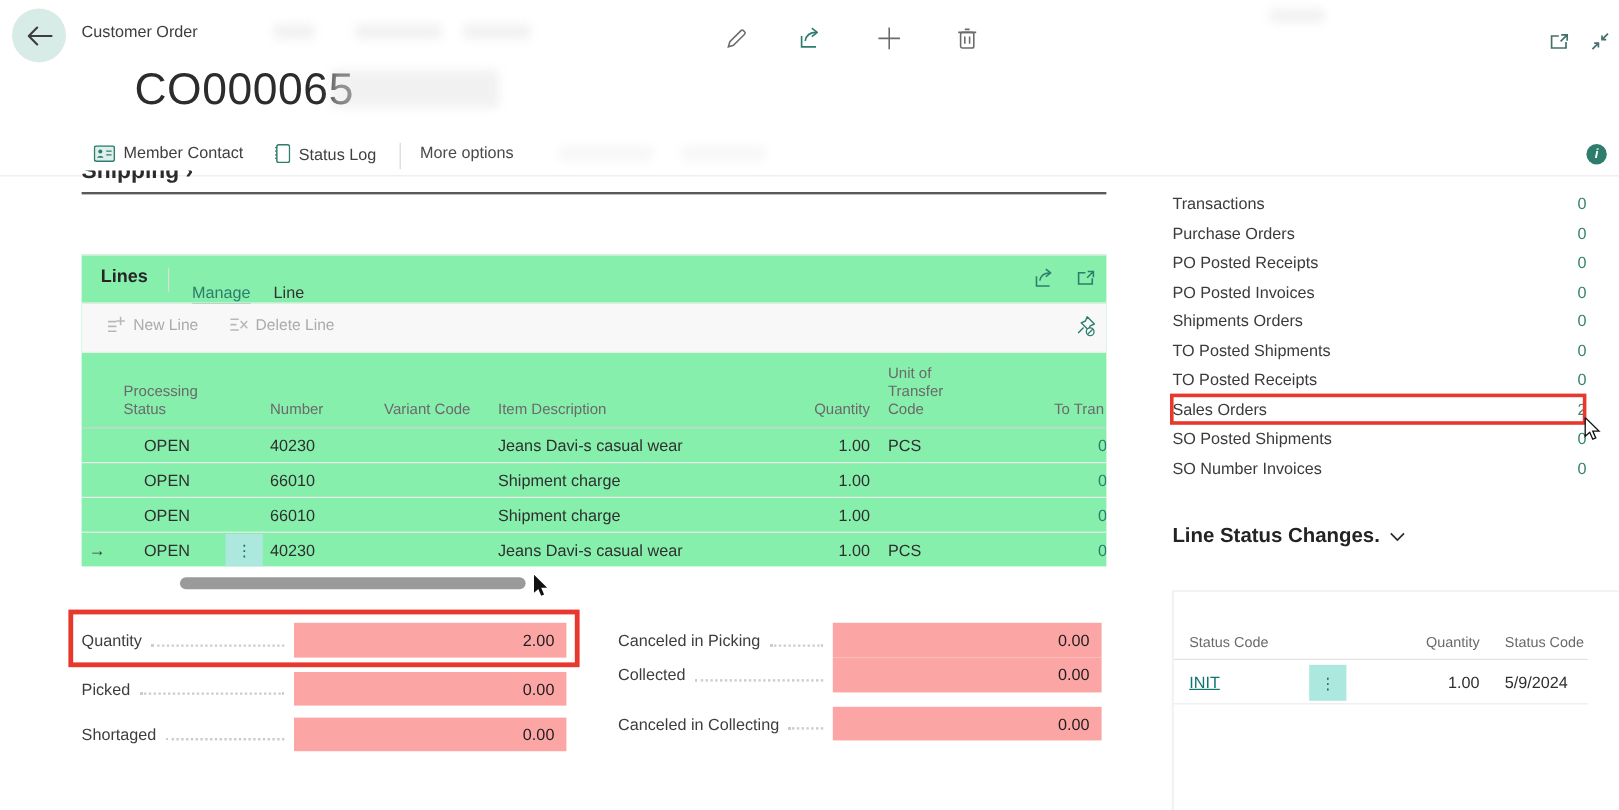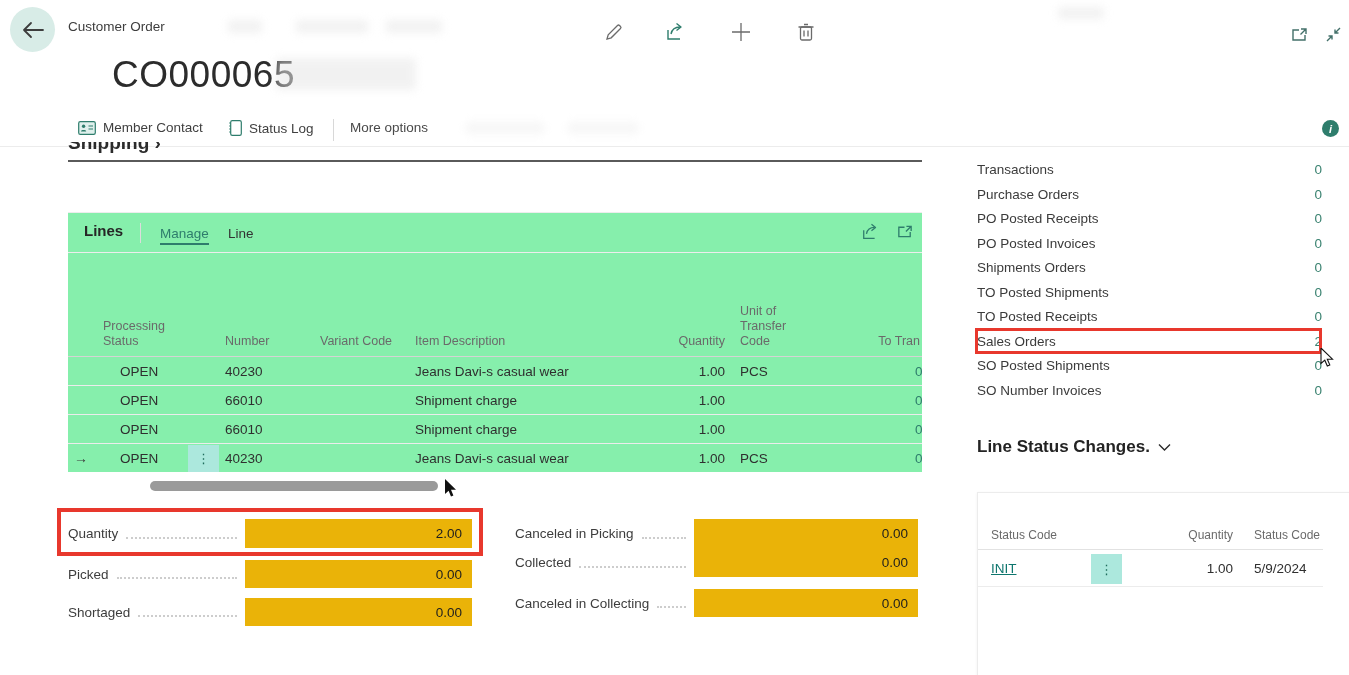--- a/index.html
+++ b/index.html
@@ -27,41 +27,41 @@
   
   .shipping-clip { left:68px; top:142px; width:854px; height:16px; overflow:hidden; }
   .shipping-text { position:absolute; left:0; top:-10px; font-size:19px; font-weight:bold; color:#2b2b2b; }
   .shipping-rule { left:68px; top:160px; width:854px; height:2px; background:#5a5a5a; }
 
   
   .lines-card { left:68px; top:212px; width:854px; height:260px; border-top:1px solid #ededed; overflow:hidden; background:#86efac; }
   .lines-head { position:absolute; left:0; top:0; width:854px; height:40px; border-bottom:1px solid #ededed; }
   .lines-title { position:absolute; left:16px; top:9px; font-size:15px; font-weight:bold; color:#262626; }
   .lines-vdiv { position:absolute; left:72px; top:10px; width:1px; height:20px; background:#dcdcdc; }
-  .lines-tab { position:absolute; top:13px; font-size:13.5px; color:#333; cursor:pointer; }
+  .lines-tab { position:absolute; top:23px; font-size:13.5px; color:#333; cursor:pointer; }
   .tab-active { color:#2e7d6c; border-bottom:2px solid #2e7d6c; padding-bottom:2px; }
   .lines-toolbar { position:absolute; left:0; top:40px; width:854px; height:41px; background:#f8f8f8; border-bottom:1px solid #ededed; }
   .tb-action { position:absolute; top:10px; display:flex; align-items:center; gap:6px; font-size:13px; color:#ababab; }
   .grid-head { position:absolute; left:0; top:81px; width:854px; height:63px; border-bottom:1px solid #d4d4d4; font-size:12.5px; color:#6a6a6a; }
   .gh-cell { position:absolute; bottom:7px; line-height:15px; }
   .grid-row { position:absolute; left:0; width:854px; height:29px; border-bottom:1px solid #ececec; font-size:13.5px; }
   .gr-cell { position:absolute; top:0; line-height:29px; white-space:nowrap; }
   .num { text-align:right; }
   .teal-txt { color:#2e7d6c; }
   .sel-dots { position:absolute; left:120px; top:1px; width:31px; height:27px; background:#ace8dd;
     color:#1e6b5b; display:flex; align-items:center; justify-content:center; font-size:13px; letter-spacing:0; cursor:pointer; }
   .row-arrow { position:absolute; left:6px; top:0; line-height:29px; color:#3c3c3c; font-size:14px; }
 
   .h-scrollbar { left:150px; top:481px; width:288px; height:10px; border-radius:5px; background:#9a9a9a; cursor:pointer; }
 
   
   .tot-row { position:absolute; display:flex; align-items:center; }
   .tot-label { font-size:13.5px; color:#3d3d3d; white-space:nowrap; }
   .tot-leader { flex:1; border-bottom:2px dotted #cdcdcd; height:1px; margin:8px 8px 0 8px; }
-  .tot-field { background:#eab308; height:100%; display:flex; align-items:center; justify-content:flex-end;
+  .tot-field { background:#fca5a5; height:100%; display:flex; align-items:center; justify-content:flex-end;
     padding-right:10px; font-size:13.5px; color:#1e1e1e; }
   .red-box { border:4px solid #e8382d; background:transparent; pointer-events:none; z-index:40; }
   .red-box-thin { border:3px solid #e8382d; background:transparent; pointer-events:none; z-index:40; }
 
   
   .fb-row { position:absolute; left:977px; width:345px; height:25px; display:flex; align-items:center; justify-content:space-between; cursor:pointer; }
   .fb-label { font-size:13.5px; color:#3b3b3b; }
   .fb-count { font-size:13.5px; color:#3a8270; }
   .lsc-title { left:977px; top:437px; font-size:17px; font-weight:bold; color:#232323; display:flex; align-items:center; gap:8px; cursor:pointer; }
   .lsc-card { left:977px; top:467px; width:400px; height:193px; background:#fff; border:1px solid #ececec;
@@ -175,20 +175,44 @@
         </svg>
       </div>
       <div style="position:absolute;left:828px;top:10px;cursor:pointer">
         <svg width="18" height="17" viewBox="0 0 19 17">
           <path d="M9 4 H3 V14 H15 V9" fill="none" stroke="#2e7d6c" stroke-width="1.4"></path>
           <path d="M11 3 H16 V8 M16 3 L10.5 8.5" fill="none" stroke="#2e7d6c" stroke-width="1.4"></path>
         </svg>
       </div>
     </div>
 
+    <div class="lines-toolbar">
+      <div class="tb-action" style="left:20px">
+        <svg width="17" height="15" viewBox="0 0 17 15">
+          <path d="M2 5 H9 M2 9 H9 M2 13 H9" stroke="#b8b8b8" stroke-width="1.3"></path>
+          <path d="M12.5 1 V8 M9 4.5 H16" stroke="#b8b8b8" stroke-width="1.3"></path>
+        </svg>
+        <span>New Line</span>
+      </div>
+      <div class="tb-action" style="left:122px">
+        <svg width="17" height="15" viewBox="0 0 17 15">
+          <path d="M2 3 H9 M2 7.5 H7 M2 12 H9" stroke="#b8b8b8" stroke-width="1.3"></path>
+          <path d="M10.5 4.5 L16 10.5 M16 4.5 L10.5 10.5" stroke="#b8b8b8" stroke-width="1.3"></path>
+        </svg>
+        <span>Delete Line</span>
+      </div>
+      <div style="position:absolute;left:828px;top:9px;cursor:pointer">
+        <svg width="18" height="20" viewBox="0 0 18 20">
+          <path d="M10 2 L16 8 L12.5 9.5 L11 13 L5 7 L8.5 5.5 Z" fill="none" stroke="#2e7d6c" stroke-width="1.2" stroke-linejoin="round"></path>
+          <path d="M7 11 L2.5 15.5" stroke="#2e7d6c" stroke-width="1.2"></path>
+          <circle cx="12.5" cy="14.5" r="3.2" fill="#fff" stroke="#2e7d6c" stroke-width="1.1"></circle>
+          <path d="M10.4 16.6 L14.6 12.4" stroke="#2e7d6c" stroke-width="1.1"></path>
+        </svg>
+      </div>
+    </div>
 
     <div class="grid-head">
       <div class="gh-cell" style="left:35px;width:92px">Processing Status</div>
       <div class="gh-cell" style="left:157px">Number</div>
       <div class="gh-cell" style="left:252px">Variant Code</div>
       <div class="gh-cell" style="left:347px">Item Description</div>
       <div class="gh-cell num" style="left:517px;width:140px">Quantity</div>
       <div class="gh-cell" style="left:672px">
         <div>Unit of</div>
         <div>Transfer</div>

